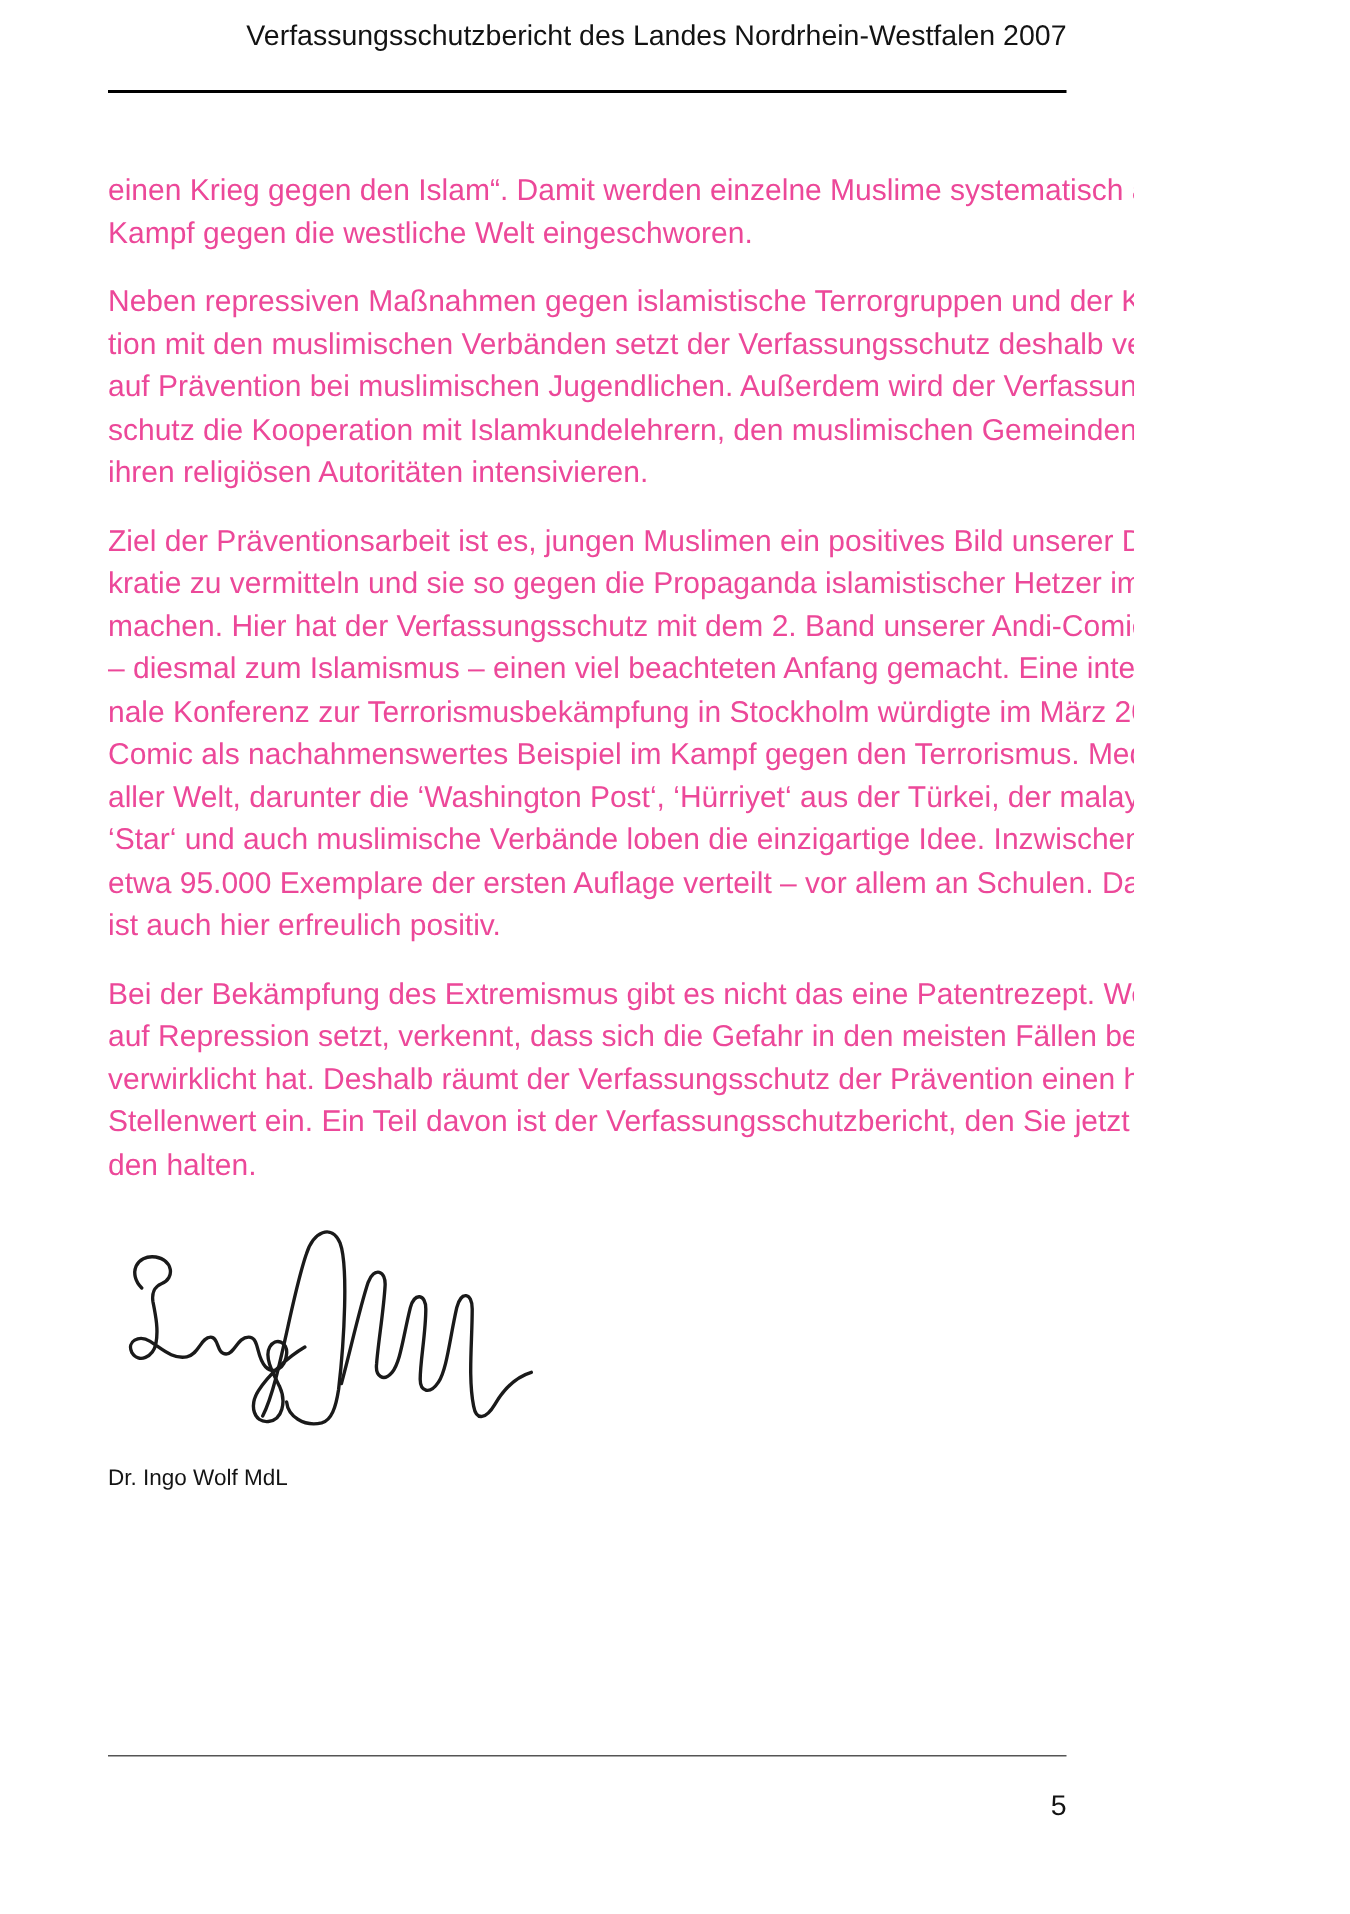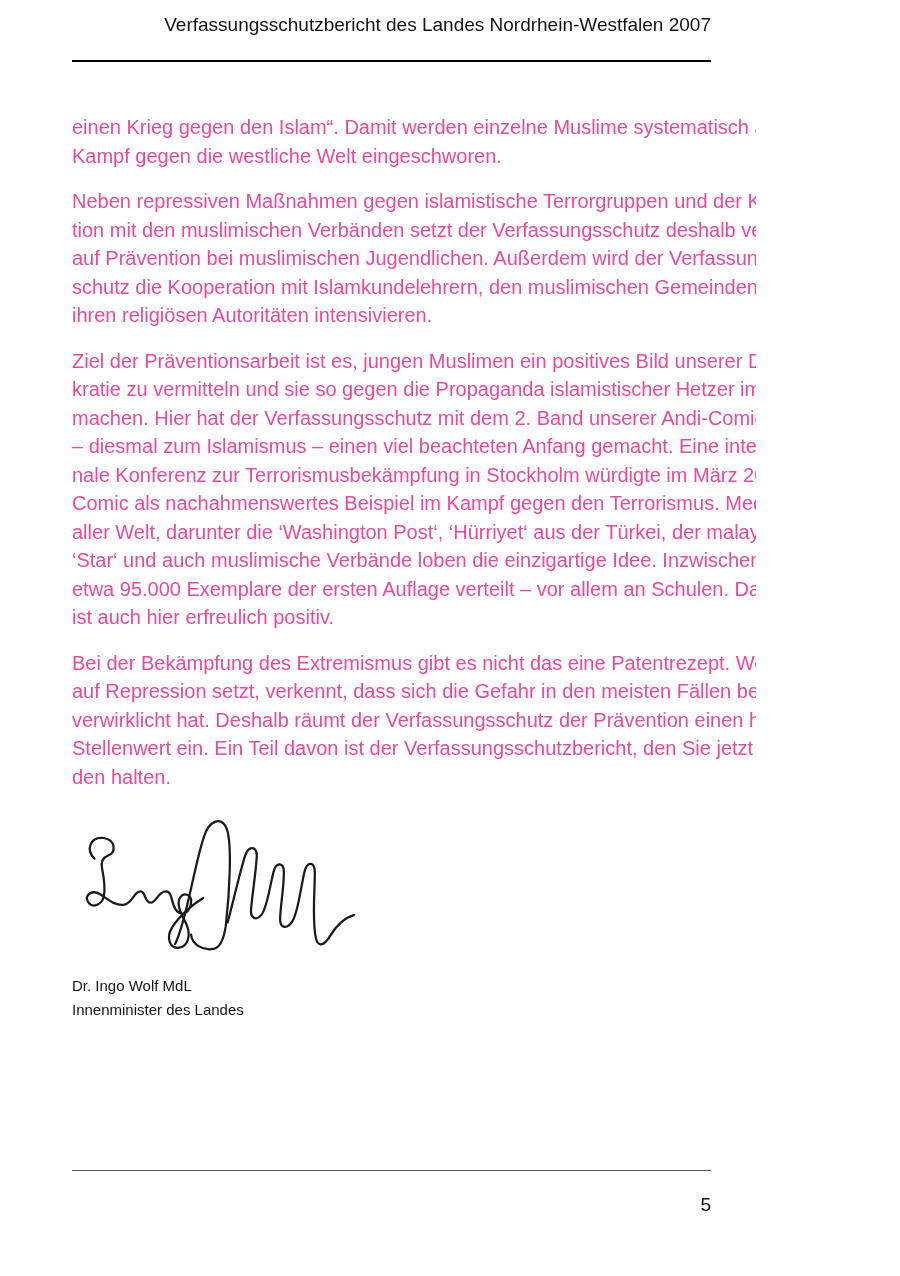--- a/index.html
+++ b/index.html
@@ -155,21 +155,20 @@
                  C 231 112, 233 90, 238 68
                  C 241 56, 249 57, 249 69
                  C 249 92, 246 118, 250 138
                  C 252 149, 259 147, 265 137
                  C 272 125, 281 117, 291 114"></path>
       </svg>
     </div>
 
     <div class="signer-block">
       <div>Dr. Ingo Wolf MdL</div>
-      <div>Innenminister des Landes</div>
     </div>
 
   </div>
 
   <div class="footer-rule"></div>
 
   <div class="page-number">5</div>
 
 </div>
 

